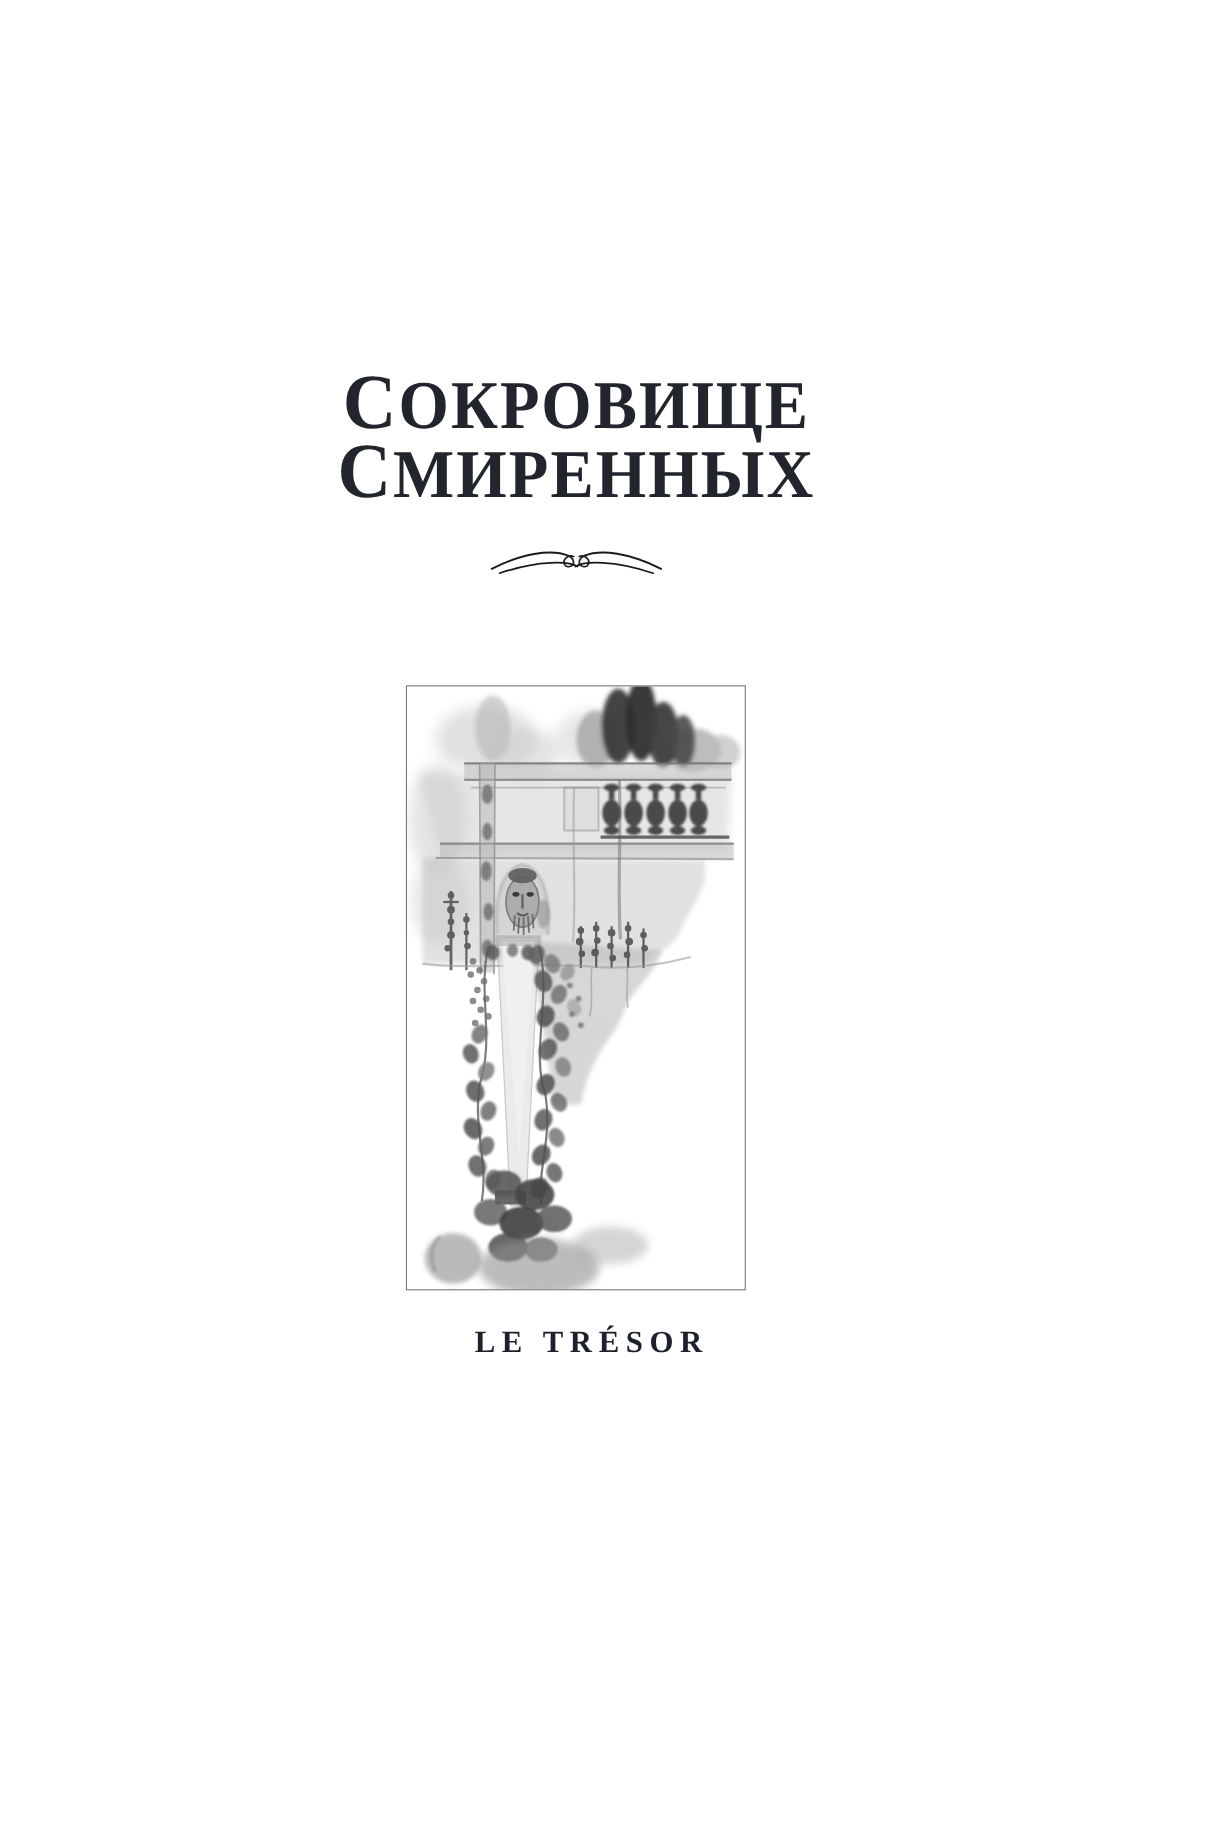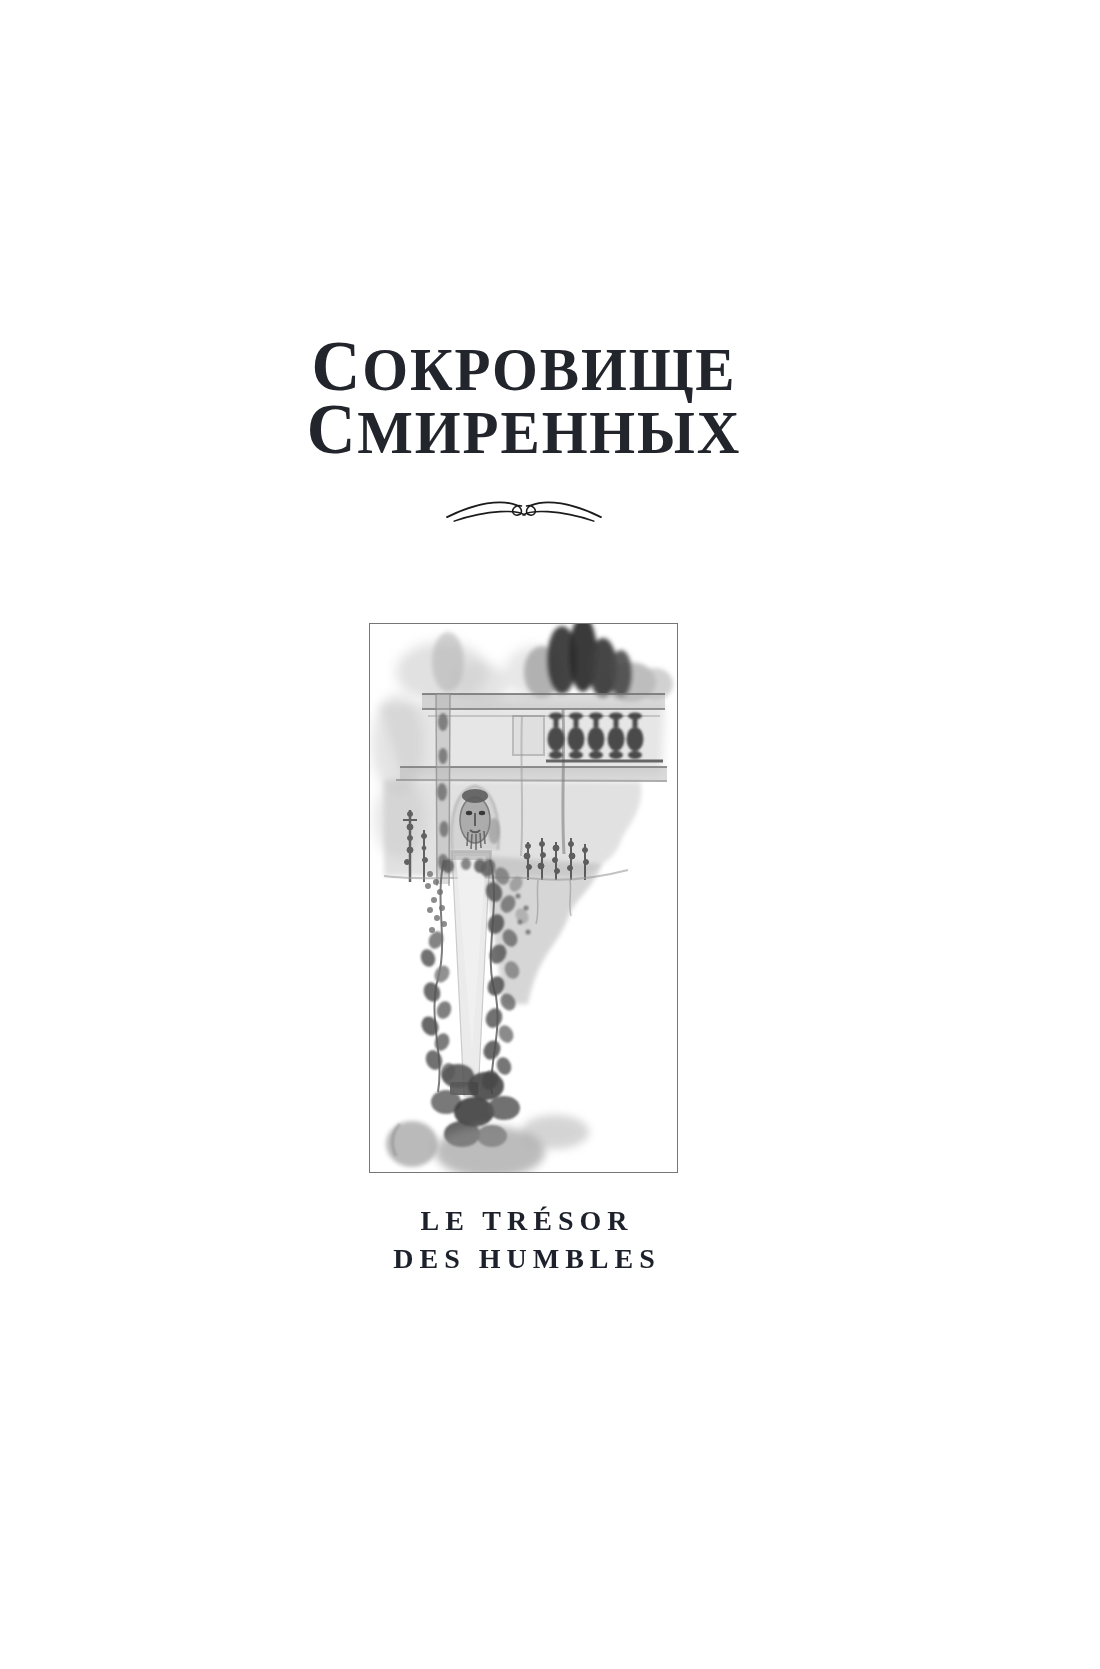--- a/index.html
+++ b/index.html
@@ -32,21 +32,21 @@
 
   .plate{
     position:absolute;left:369px;top:623px;margin:0;
     width:307px;height:548px;
     border:1px solid #767676;
     background:#ffffff;
   }
   .plate svg{display:block;width:307px;height:548px;}
 
   .caption{
-    position:absolute;top:1202px;left:3px;width:100%;
+    position:absolute;top:1202px;left:14px;width:100%;
     text-align:center;
     font-size:28px;line-height:38px;font-weight:bold;
     letter-spacing:6px;
     color:#1d212b;
   }
   .caption .cline{display:block;}
   .caption .cyear{display:block;letter-spacing:3px;}
 </style>
 </head>
 <body>
@@ -310,17 +310,16 @@
           <ellipse cx="120" cy="528" rx="55" ry="26" fill="#909090" opacity=".6" filter="url(#b4)"></ellipse>
           <ellipse cx="185" cy="508" rx="34" ry="17" fill="#ababab" opacity=".5" filter="url(#b4)"></ellipse>
           <ellipse cx="42" cy="520" rx="26" ry="23" fill="#9d9d9d" opacity=".7" filter="url(#b2)"></ellipse>
           <path d="M30,500 C22,508 20,520 26,532" stroke="#8f8f8f" stroke-width="3" fill="none" opacity=".6" filter="url(#b1)"></path>
         </g>
       </svg>
     </figure>
 
     <div class="caption">
       <span class="cline">LE TRÉSOR</span>
-      <span class="cline">DES HUMBLES</span>
     </div>
 
   </div>
 </div>
 
 </body></html>

